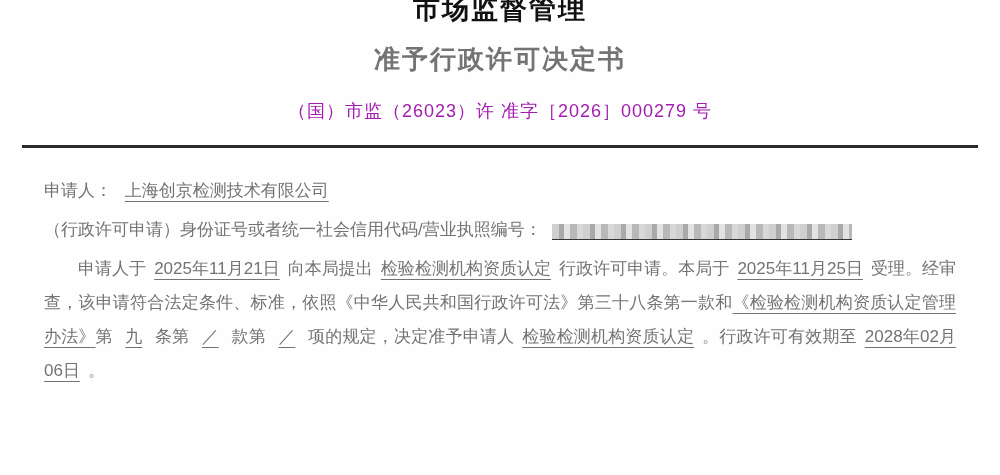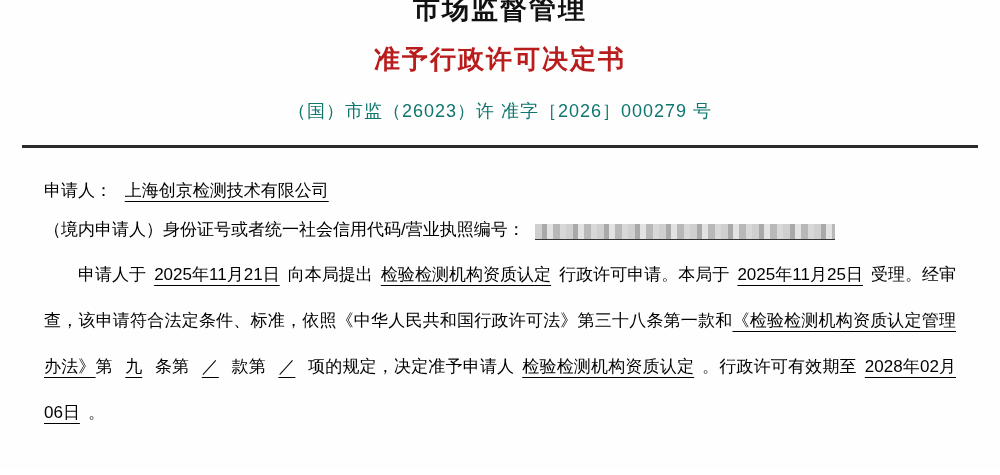--- a/index.html
+++ b/index.html
@@ -31,37 +31,37 @@
     letter-spacing: 2px;
     line-height: 30px;
     margin-top: -6px;
     color: #111;
   }
   .doc-title {
     font-size: 26px;
     font-weight: bold;
     letter-spacing: 2px;
     margin-top: 18px;
-    color: #b91c1c;
+    color: #737373;
   }
   .doc-number {
     font-size: 18px;
     letter-spacing: 1px;
     margin-top: 22px;
-    color: #0f766e;
+    color: #a21caf;
   }
   .rule {
     margin: 22px 22px 0 22px;
     border-top: 3px solid #2b2b2b;
   }
   .body-block {
     padding: 26px 44px 0 44px;
     font-size: 17px;
     line-height: 33px;
-    color: #000000;
+    color: #737373;
   }
   .row {
     margin-bottom: 6px;
     white-space: nowrap;
   }
   .u {
     text-decoration: underline;
     text-underline-offset: 5px;
     text-decoration-thickness: 1px;
   }
@@ -80,21 +80,21 @@
         #cfcfcf 0px, #cfcfcf 7px,
         #a9a9a9 7px, #a9a9a9 12px,
         #e2e2e2 12px, #e2e2e2 18px,
         #b8b8b8 18px, #b8b8b8 25px,
         #d8d8d8 25px, #d8d8d8 31px);
     filter: blur(0.6px);
   }
   .para {
     margin-top: 0;
     font-size: 17px;
-    line-height: 46px;
+    line-height: 34px;
     text-align: justify;
   }
   .indent {
     display: inline-block;
     width: 34px;
   }
   .blank-short {
     display: inline-block;
     min-width: 26px;
     text-align: center;
@@ -114,21 +114,21 @@
   <div class="rule"></div>
 
   <div class="body-block">
 
     <div class="row">
       <span>申请人：</span>
       <span class="u pad">上海创京检测技术有限公司</span>
     </div>
 
     <div class="row">
-      <span>（境内申请人）身份证号或者统一社会信用代码/营业执照编号：</span>
+      <span>（行政许可申请）身份证号或者统一社会信用代码/营业执照编号：</span>
       <span class="redacted"></span>
     </div>
 
 
 
     <div class="para">
       <span class="indent"></span><span>申请人于</span><span class="u pad">2025年11月21日</span><span>向本局提出</span><span class="u pad">检验检测机构资质认定</span><span>行政许可申请。本局于</span><span class="u pad">2025年11月25日</span><span>受理。经审查，该申请符合法定条件、标准，依照《中华人民共和国行政许可法》第三十八条第一款和</span><span class="u">《检验检测机构资质认定管理办法》</span><span>第</span><span class="u blank-short pad">九</span><span>条第</span><span class="u blank-short pad">／</span><span>款第</span><span class="u blank-short pad">／</span><span>项的规定，决定准予申请人</span><span class="u pad">检验检测机构资质认定</span><span>。行政许可有效期至</span><span class="u pad">2028年02月06日</span><span>。</span>
     </div>
 
   </div>

